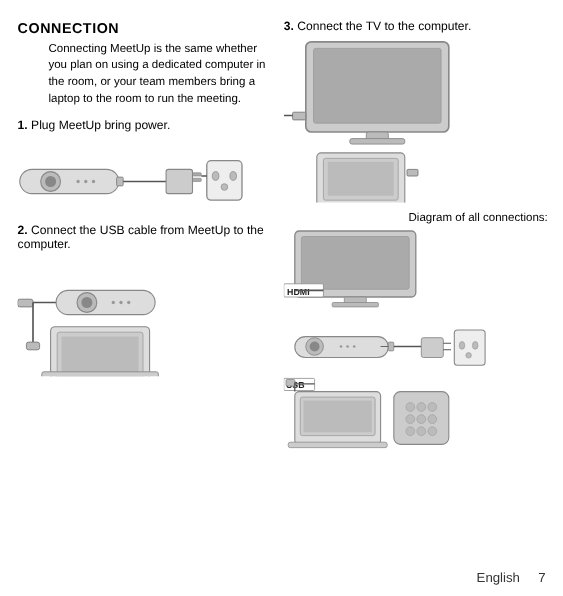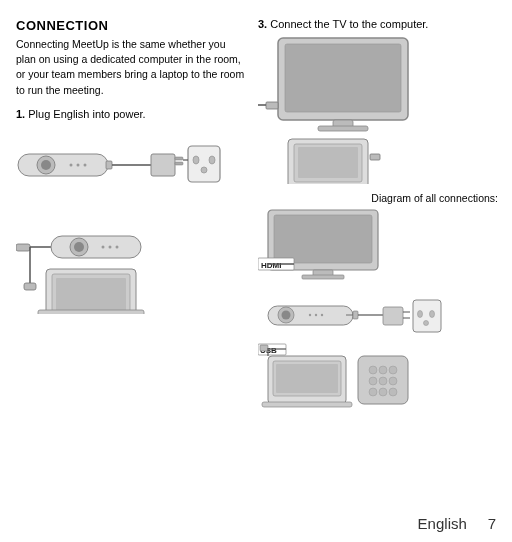--- a/index.html
+++ b/index.html
@@ -36,20 +36,21 @@
       font-weight: bold;
       font-size: 13px;
       letter-spacing: 0.5px;
       margin-bottom: 4px;
     }
 
     .section-body {
       font-size: 10.5px;
       line-height: 1.45;
       margin-bottom: 10px;
+      margin-left: 28px;
     }
 
     .step-label {
       font-size: 11px;
       margin-bottom: 4px;
     }
 
     .step-label b {
       font-weight: bold;
     }
@@ -66,21 +67,21 @@
       font-size: 10.5px;
       margin-bottom: 4px;
       margin-top: 4px;
       text-align: right;
     }
 
     .footer {
       position: absolute;
       bottom: 10px;
       right: 16px;
-      font-size: 15px;
+      font-size: 12px;
       color: #333;
     }
 
     .hdmi-label, .usb-label {
       font-size: 8px;
       font-weight: bold;
       fill: #222;
     }
   </style>
 </head>
@@ -88,21 +89,21 @@
 
 <div class="page">
 
   <div class="left-column">
 
     <div class="section-title">CONNECTION</div>
     <div class="section-body">Connecting MeetUp is the same whether you plan on using a dedicated computer in the room, or your team members bring a laptop to the room to run the meeting.</div>
 
     <div class="step-label">
       <b>1.</b>
-      <span>Plug English into power.</span>
+      <span>Plug MeetUp bring power.</span>
     </div>
 
     <div class="illus">
       <svg width="210" height="72" viewBox="0 0 210 72">
 
         <rect x="2" y="30" width="90" height="22" rx="11" ry="11" fill="#ddd" stroke="#888" stroke-width="1"></rect>
 
         <circle cx="30" cy="41" r="9" fill="#bbb" stroke="#888" stroke-width="1"></circle>
         <circle cx="30" cy="41" r="5" fill="#888"></circle>
 
@@ -122,20 +123,24 @@
         <rect x="172" y="22" width="32" height="36" rx="4" fill="#eee" stroke="#888" stroke-width="1.2"></rect>
 
         <ellipse cx="180" cy="36" rx="3" ry="4" fill="#bbb" stroke="#999" stroke-width="0.8"></ellipse>
         <ellipse cx="196" cy="36" rx="3" ry="4" fill="#bbb" stroke="#999" stroke-width="0.8"></ellipse>
         <circle cx="188" cy="46" r="3" fill="#bbb" stroke="#999" stroke-width="0.8"></circle>
 
         <line x1="167" y1="36" x2="172" y2="36" stroke="#555" stroke-width="1.2"></line>
       </svg>
     </div>
 
+    <div class="step-label">
+      <b>2.</b>
+      <span>Connect the USB cable from MeetUp to the computer.</span>
+    </div>
 
     <div class="illus">
       <svg width="210" height="110" viewBox="0 0 210 110">
 
         <rect x="0" y="40" width="14" height="7" rx="2" fill="#bbb" stroke="#777" stroke-width="0.8"></rect>
         <line x1="14" y1="43" x2="35" y2="43" stroke="#555" stroke-width="1.5"></line>
 
         <rect x="35" y="32" width="90" height="22" rx="11" ry="11" fill="#ddd" stroke="#888" stroke-width="1"></rect>
         <circle cx="63" cy="43" r="9" fill="#bbb" stroke="#888" stroke-width="1"></circle>
         <circle cx="63" cy="43" r="5" fill="#888"></circle>

